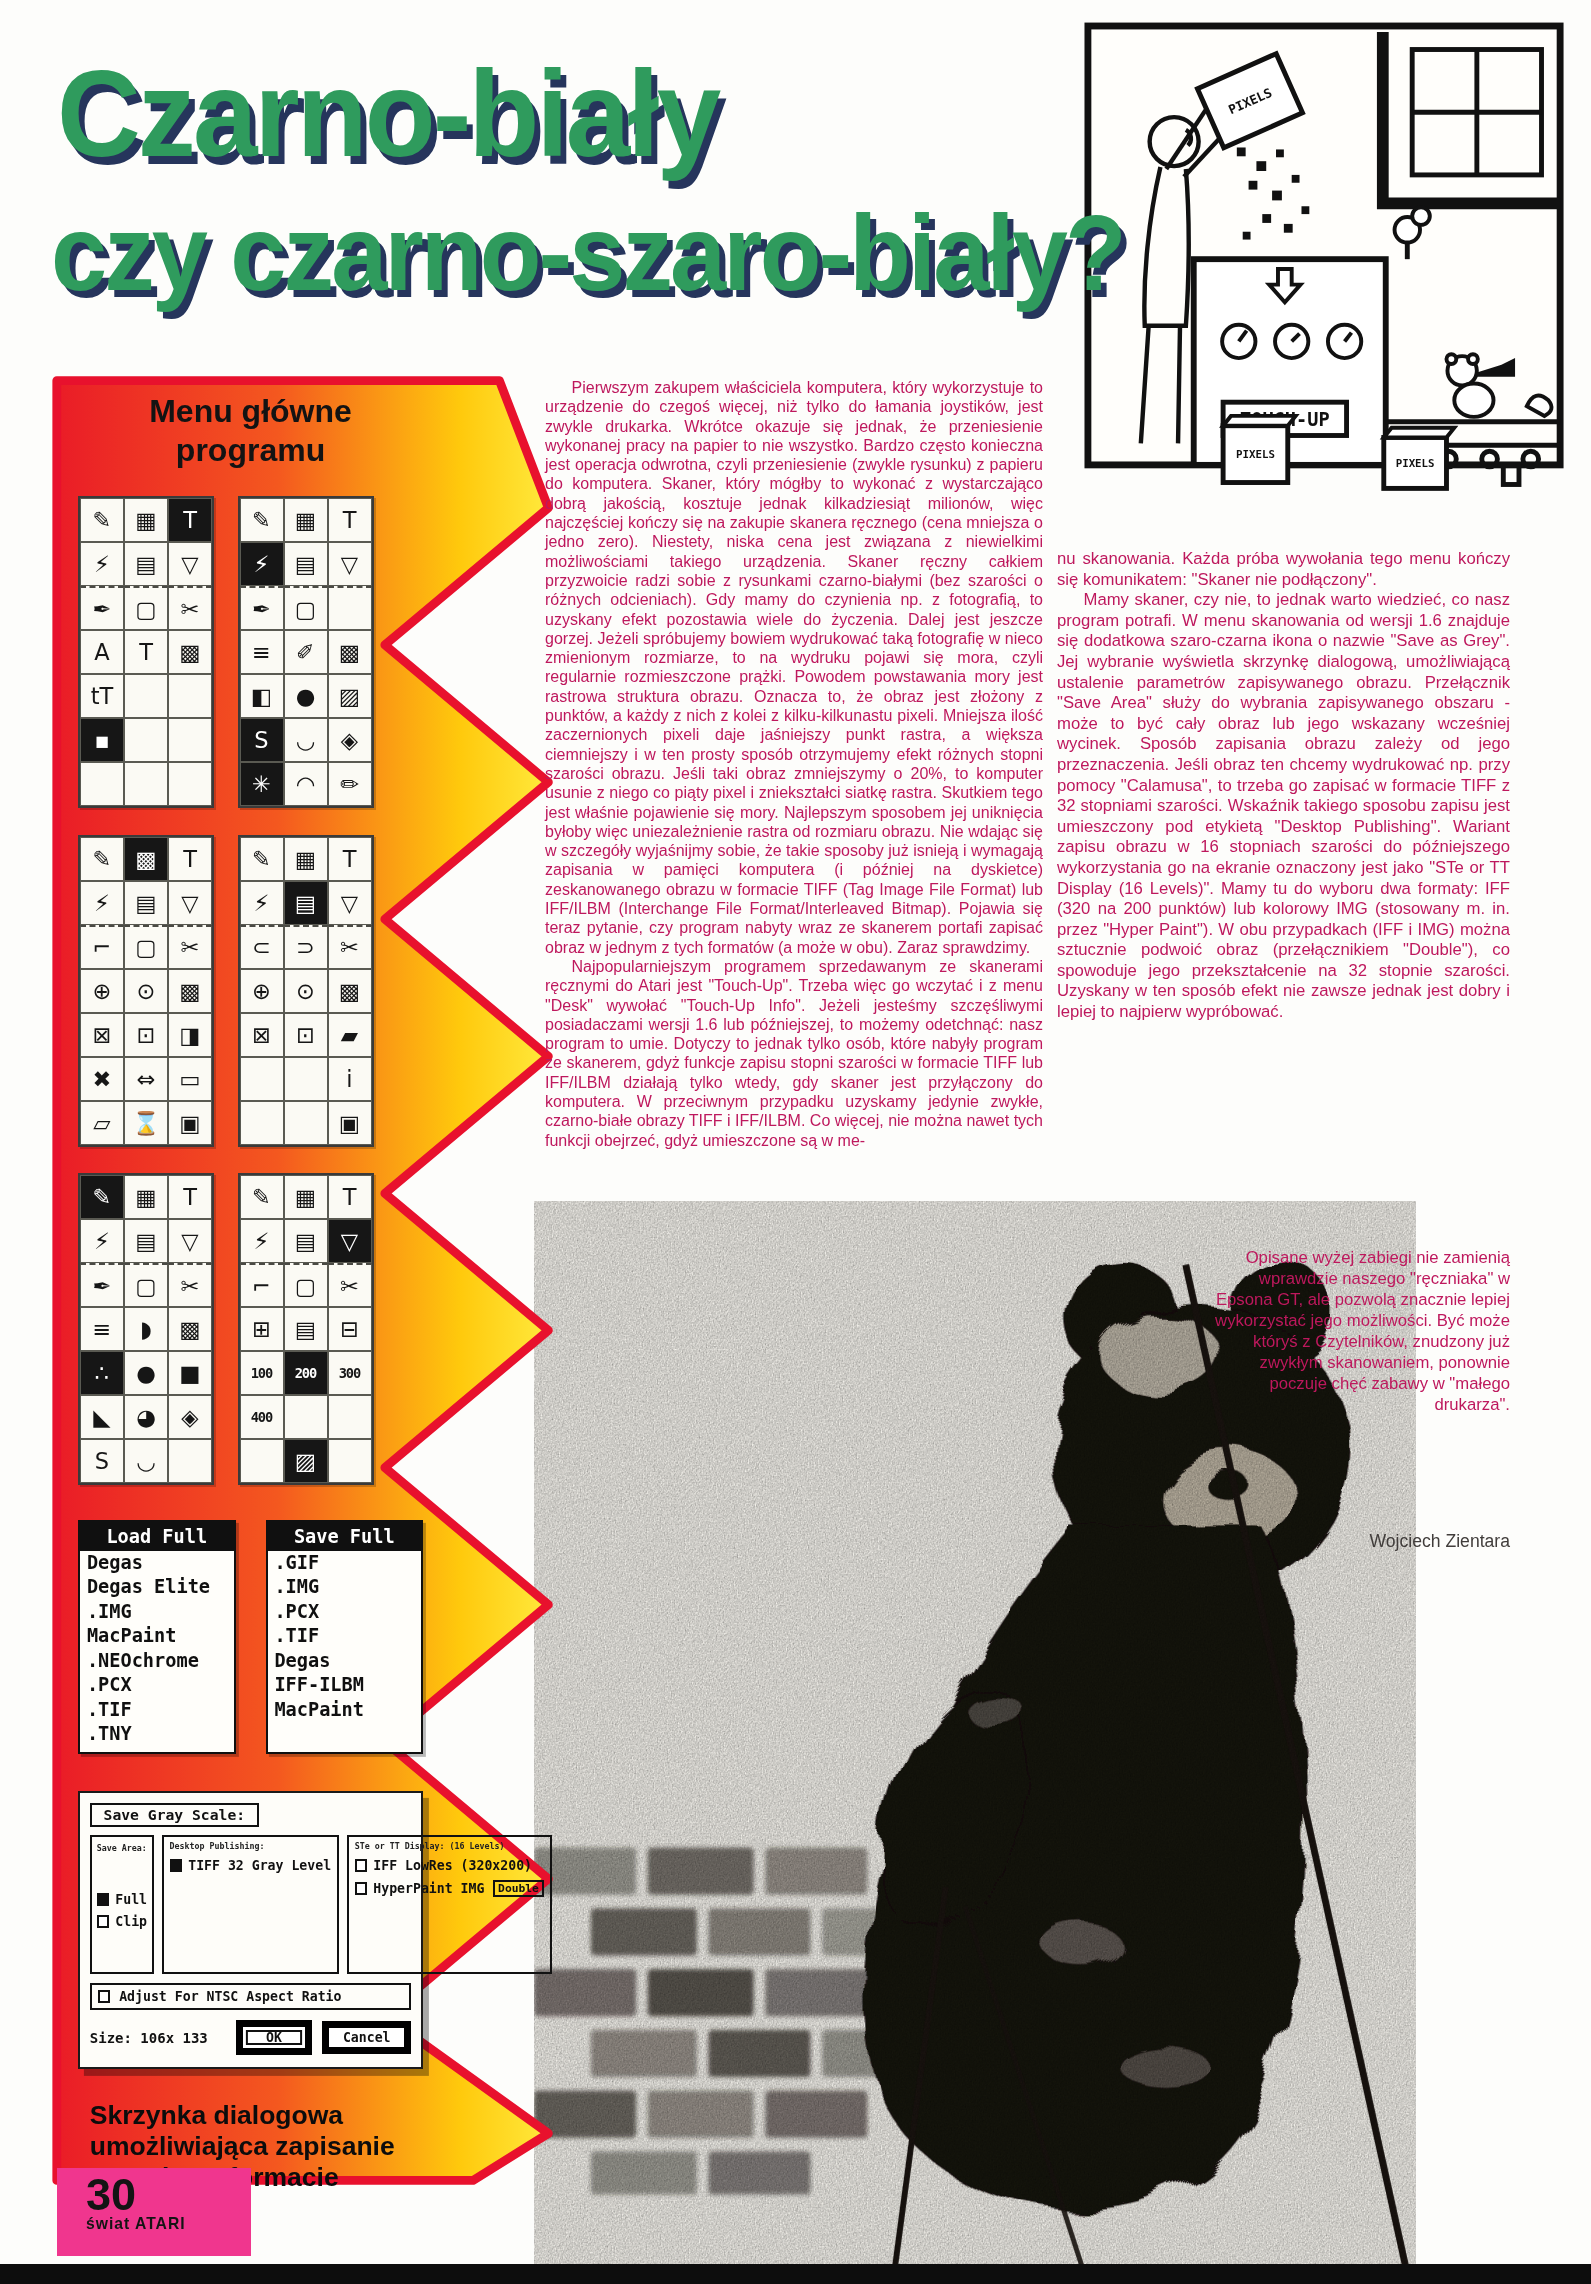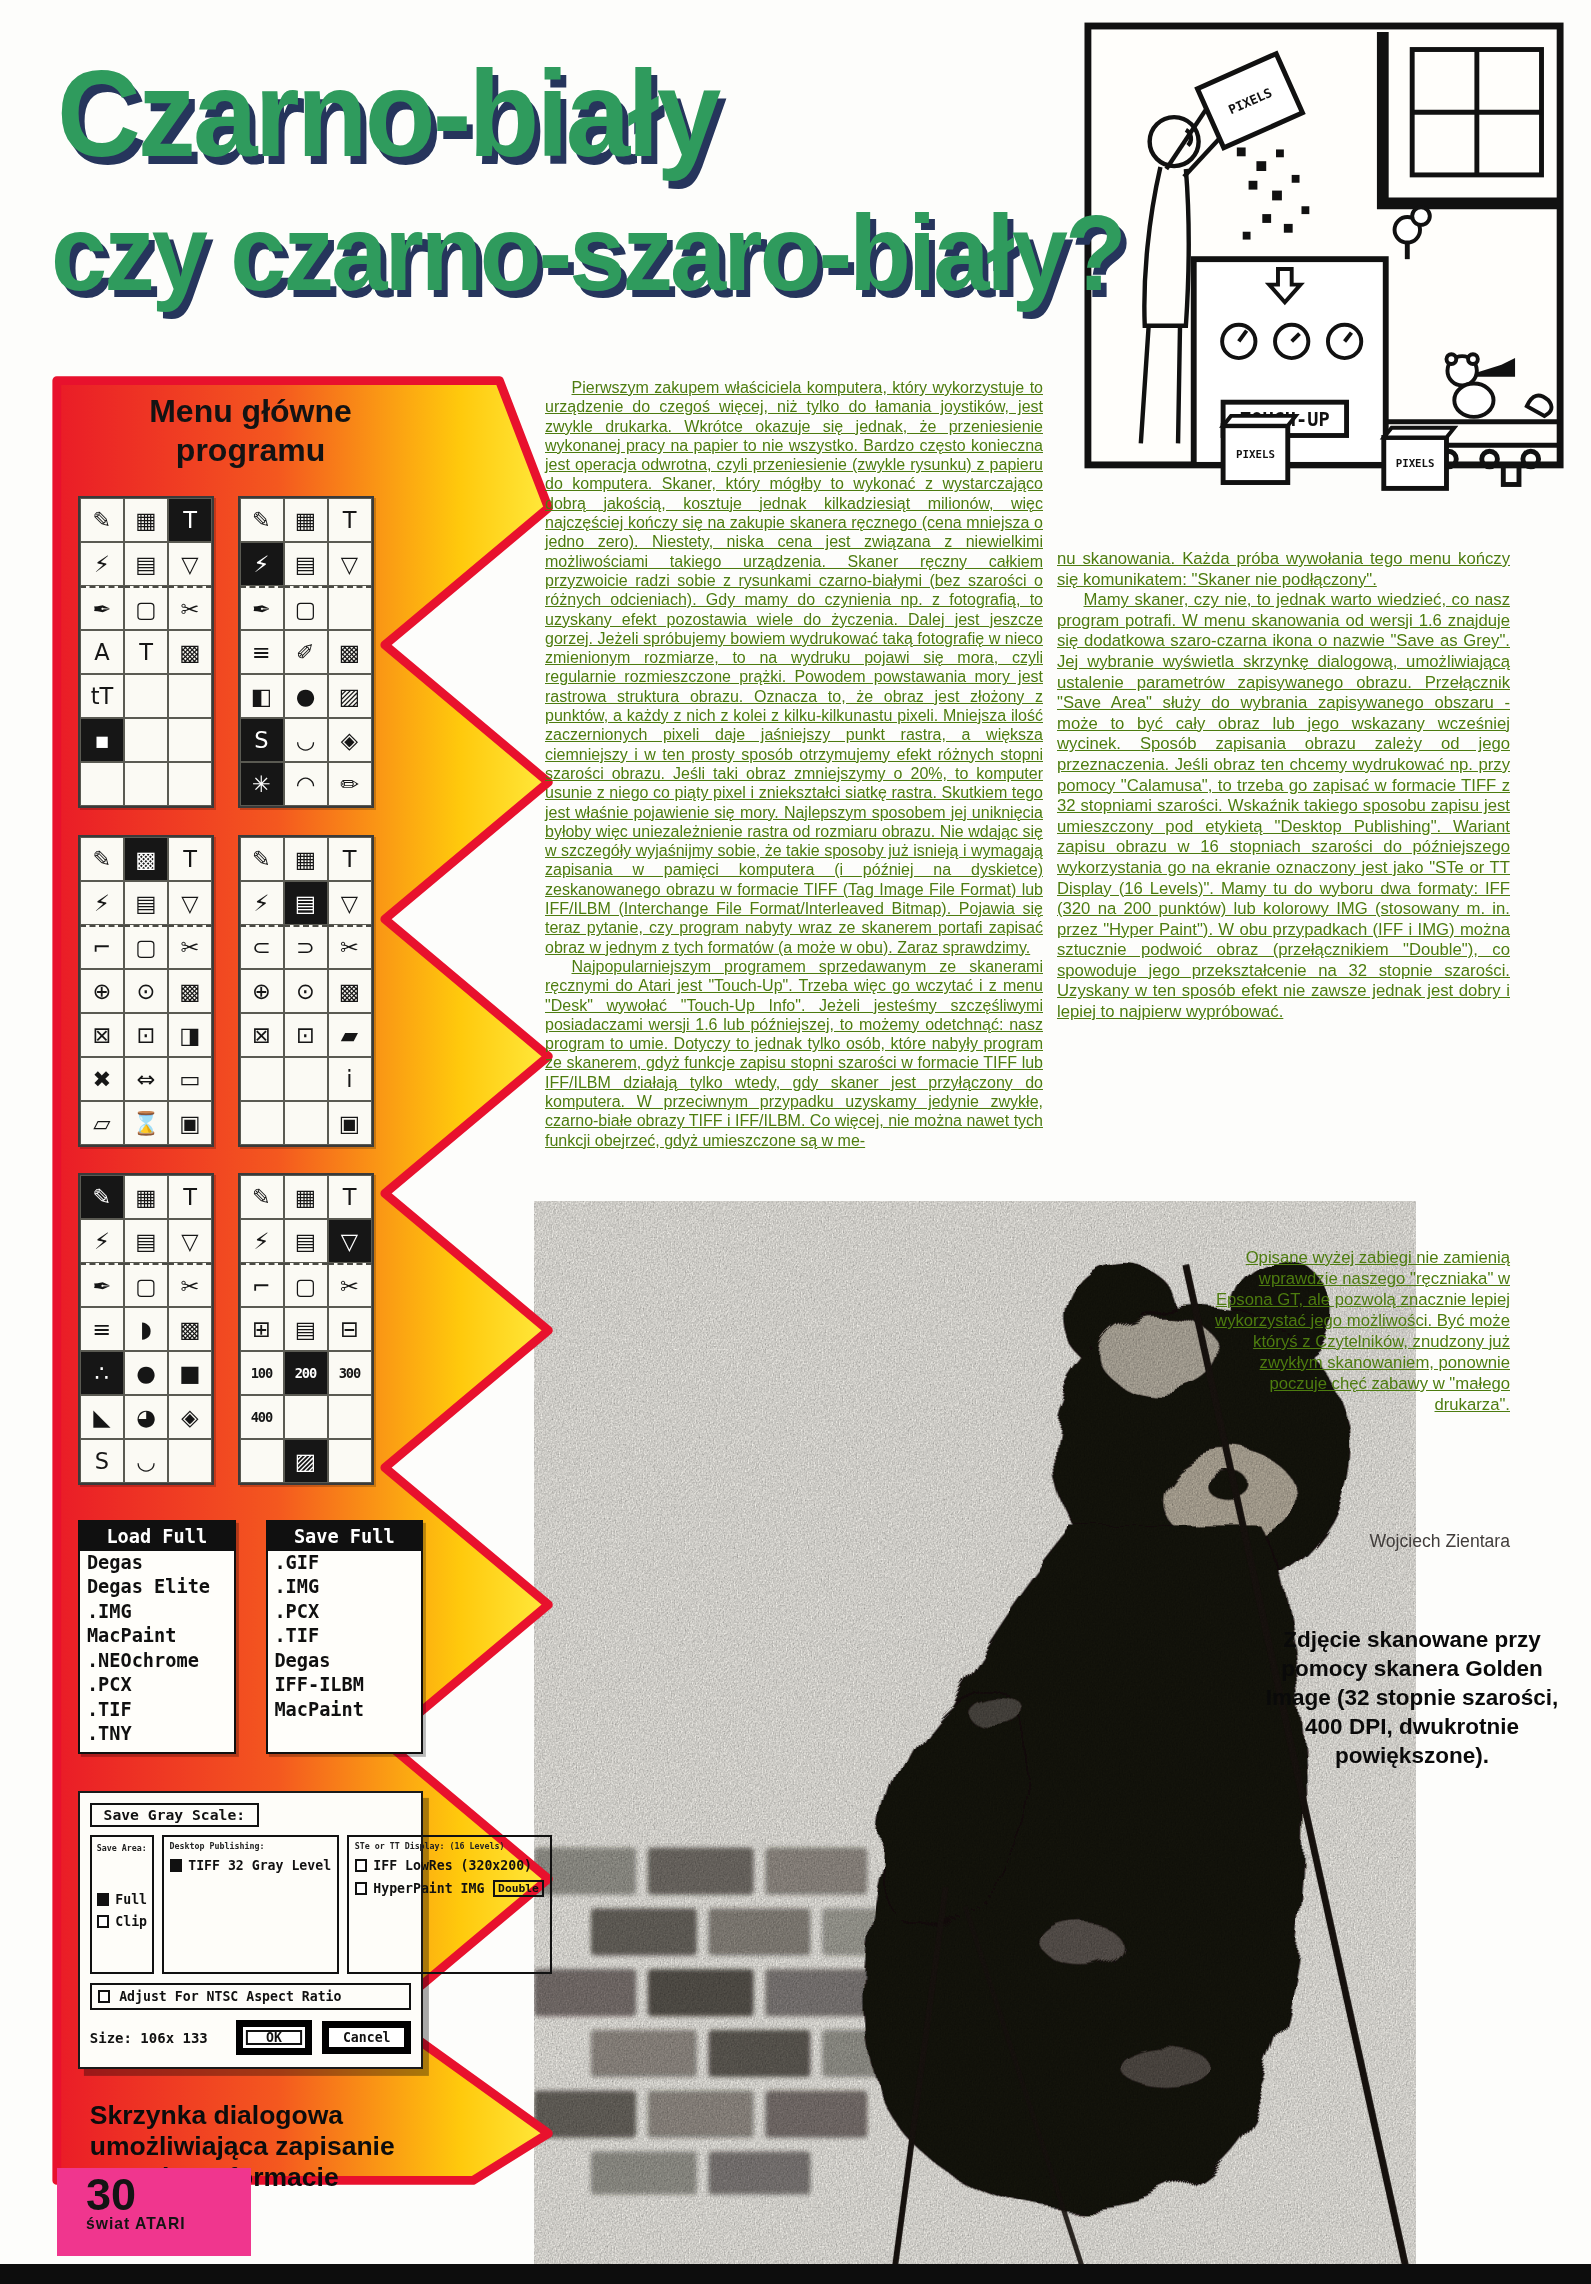--- a/index.html
+++ b/index.html
@@ -53,21 +53,21 @@
   .btn.ok { box-shadow:0 0 0 2.9px #fff inset, 0 0 0 4.9px #111 inset; padding:2.9px 23.5px; }
 
   .sbcap { margin-top:31px; font-weight:bold; font-size:26.5px; line-height:31px; color:#0c0c0c; padding-left:11.8px; width:329px; }
 
   .pgbox { position:absolute; left:57px; top:2168px; width:194px; height:88px; background:#f0368e; z-index:3; padding:5.9px 0 0 29px; }
   .pgnum { font-weight:bold; font-size:45px; line-height:41px; color:#141414; }
   .pgmag { font-weight:bold; font-size:15.7px; letter-spacing:1px; color:#141414; }
   .bbar { position:absolute; left:0; bottom:0; width:100%; height:20.6px; background:#0d0d0d; z-index:6; }
 
   
-  .col { position:absolute; z-index:2; color:#4d7c0f; text-align:justify;text-decoration:underline; }
+  .col { position:absolute; z-index:2; color:#be185d; text-align:justify; }
   .col p { margin:0; }
   .col p + p { text-indent:26.5px; }
   .col1 { left:545px; top:378px; width:498px; font-size:16px; line-height:19.3px; }
   .col1 p:first-child { text-indent:26.5px; }
   .col2 { left:1057px; top:549px; width:453px; font-size:16.7px; line-height:20.6px; }
   .closing { left:1208px; top:1247px; width:302px; font-size:16.7px; line-height:21px; text-align:right; }
   .author { position:absolute; left:1208px; top:1531px; width:302px; text-align:right; font-size:17.6px; color:#413d3b; z-index:2; }
   .pcap { position:absolute; left:1264px; top:1625px; width:296px; text-align:center; font-weight:bold;
           font-size:22.5px; line-height:29px; color:#0a0a0a; z-index:2; }
 
@@ -472,21 +472,20 @@
   <div class="col col1">
       <p>Pierwszym zakupem właściciela komputera, który wykorzystuje to urządzenie do czegoś więcej, niż tylko do łamania joystików, jest zwykle drukarka. Wkrótce okazuje się jednak, że przeniesienie wykonanej pracy na papier to nie wszystko. Bardzo często konieczna jest operacja odwrotna, czyli przeniesienie (zwykle rysunku) z papieru do komputera. Skaner, który mógłby to wykonać z wystarczająco dobrą jakością, kosztuje jednak kilkadziesiąt milionów, więc najczęściej kończy się na zakupie skanera ręcznego (cena mniejsza o jedno zero). Niestety, niska cena jest związana z niewielkimi możliwościami takiego urządzenia. Skaner ręczny całkiem przyzwoicie radzi sobie z rysunkami czarno-białymi (bez szarości o różnych odcieniach). Gdy mamy do czynienia np. z fotografią, to uzyskany efekt pozostawia wiele do życzenia. Dalej jest jeszcze gorzej. Jeżeli spróbujemy bowiem wydrukować taką fotografię w nieco zmienionym rozmiarze, to na wydruku pojawi się mora, czyli regularnie rozmieszczone prążki. Powodem powstawania mory jest rastrowa struktura obrazu. Oznacza to, że obraz jest złożony z punktów, a każdy z nich z kolei z kilku-kilkunastu pixeli. Mniejsza ilość zaczernionych pixeli daje jaśniejszy punkt rastra, a większa ciemniejszy i w ten prosty sposób otrzymujemy efekt różnych stopni szarości obrazu. Jeśli taki obraz zmniejszymy o 20%, to komputer usunie z niego co piąty pixel i zniekształci siatkę rastra. Skutkiem tego jest właśnie pojawienie się mory. Najlepszym sposobem jej uniknięcia byłoby więc uniezależnienie rastra od rozmiaru obrazu. Nie wdając się w szczegóły wyjaśnijmy sobie, że takie sposoby już isnieją i wymagają zapisania w pamięci komputera (i później na dyskietce) zeskanowanego obrazu w formacie TIFF (Tag Image File Format) lub IFF/ILBM (Interchange File Format/Interleaved Bitmap). Pojawia się teraz pytanie, czy program nabyty wraz ze skanerem portafi zapisać obraz w jednym z tych formatów (a może w obu). Zaraz sprawdzimy.</p>
       <p>Najpopularniejszym programem sprzedawanym ze skanerami ręcznymi do Atari jest "Touch-Up". Trzeba więc go wczytać i z menu "Desk" wywołać "Touch-Up Info". Jeżeli jesteśmy szczęśliwymi posiadaczami wersji 1.6 lub późniejszej, to możemy odetchnąć: nasz program to umie. Dotyczy to jednak tylko osób, które nabyły program ze skanerem, gdyż funkcje zapisu stopni szarości w formacie TIFF lub IFF/ILBM działają tylko wtedy, gdy skaner jest przyłączony do komputera. W przeciwnym przypadku uzyskamy jedynie zwykłe, czarno-białe obrazy TIFF i IFF/ILBM. Co więcej, nie można nawet tych funkcji obejrzeć, gdyż umieszczone są w me-</p>
     </div>
   <div class="col col2">
       <p>nu skanowania. Każda próba wywołania tego menu kończy się komunikatem: "Skaner nie podłączony".</p>
       <p>Mamy skaner, czy nie, to jednak warto wiedzieć, co nasz program potrafi. W menu skanowania od wersji 1.6 znajduje się dodatkowa szaro-czarna ikona o nazwie "Save as Grey". Jej wybranie wyświetla skrzynkę dialogową, umożliwiającą ustalenie parametrów zapisywanego obrazu. Przełącznik "Save Area" służy do wybrania zapisywanego obszaru - może to być cały obraz lub jego wskazany wcześniej wycinek. Sposób zapisania obrazu zależy od jego przeznaczenia. Jeśli obraz ten chcemy wydrukować np. przy pomocy "Calamusa", to trzeba go zapisać w formacie TIFF z 32 stopniami szarości. Wskaźnik takiego sposobu zapisu jest umieszczony pod etykietą "Desktop Publishing". Wariant zapisu obrazu w 16 stopniach szarości do późniejszego wykorzystania go na ekranie oznaczony jest jako "STe or TT Display (16 Levels)". Mamy tu do wyboru dwa formaty: IFF (320 na 200 punktów) lub kolorowy IMG (stosowany m. in. przez "Hyper Paint"). W obu przypadkach (IFF i IMG) można sztucznie podwoić obraz (przełącznikiem "Double"), co spowoduje jego przekształcenie na 32 stopnie szarości. Uzyskany w ten sposób efekt nie zawsze jednak jest dobry i lepiej to najpierw wypróbować.</p>
     </div>
   <div class="col closing">Opisane wyżej zabiegi nie zamienią wprawdzie naszego "ręczniaka" w Epsona GT, ale pozwolą znacznie lepiej wykorzystać jego możliwości. Być może któryś z Czytelników, znudzony już zwykłym skanowaniem, ponownie poczuje chęć zabawy w "małego drukarza".</div>
   <div class="author">Wojciech Zientara</div>
-  <div class="pcap">Zdjęcie skanowane przy pomocy skanera Golden Image (32 stopnie szarości, 400 DPI, dwukrotnie powiększone).</div>
 
   <div class="pgbox">
     <div class="pgnum">30</div>
     <div class="pgmag">świat ATARI</div>
   </div>
   <div class="bbar"></div>
 
 </div>
 
 

